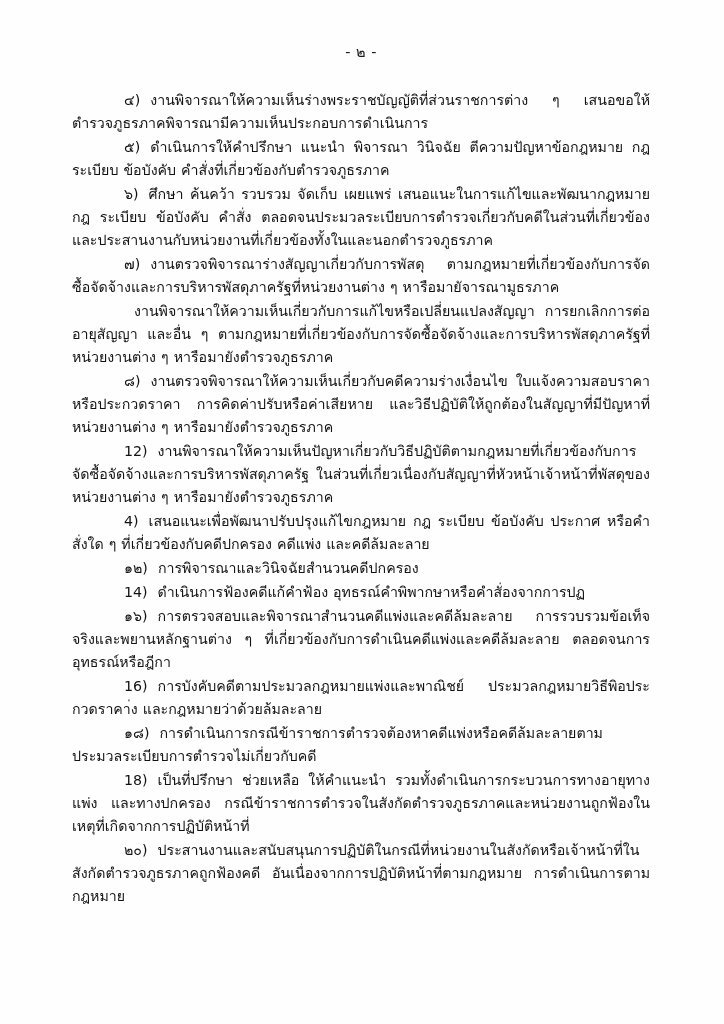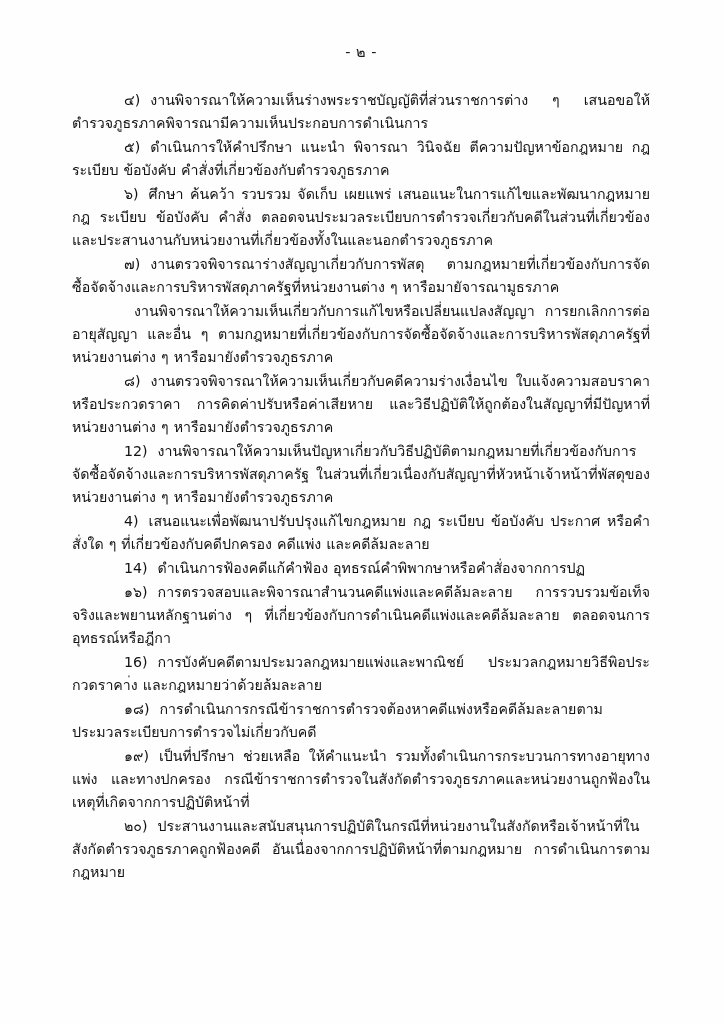--- a/index.html
+++ b/index.html
@@ -52,20 +52,21 @@
   <div class="page-number">- ๒ -</div>
   <div class="body-text">
     <p class="para"><span class="num">๔)</span><span>งานพิจารณาให้ความเห็นร่างพระราชบัญญัติที่ส่วนราชการต่าง ๆ เสนอขอให้ตำรวจภูธรภาคพิจารณามีความเห็นประกอบการดำเนินการ</span></p>
     <p class="para"><span class="num">๕)</span><span>ดำเนินการให้คำปรึกษา แนะนำ พิจารณา วินิจฉัย ตีความปัญหาข้อกฎหมาย กฎ ระเบียบ ข้อบังคับ คำสั่งที่เกี่ยวข้องกับตำรวจภูธรภาค</span></p>
     <p class="para"><span class="num">๖)</span><span>ศึกษา ค้นคว้า รวบรวม จัดเก็บ เผยแพร่ เสนอแนะในการแก้ไขและพัฒนากฎหมาย กฎ ระเบียบ ข้อบังคับ คำสั่ง ตลอดจนประมวลระเบียบการตำรวจเกี่ยวกับคดีในส่วนที่เกี่ยวข้องและประสานงานกับหน่วยงานที่เกี่ยวข้องทั้งในและนอกตำรวจภูธรภาค</span></p>
     <p class="para"><span class="num">๗)</span><span>งานตรวจพิจารณาร่างสัญญาเกี่ยวกับการพัสดุ ตามกฎหมายที่เกี่ยวข้องกับการจัดซื้อจัดจ้างและการบริหารพัสดุภาครัฐที่หน่วยงานต่าง ๆ หารือมายัจารณามูธรภาค</span></p>
     <p class="para"><span class="num"></span><span>งานพิจารณาให้ความเห็นเกี่ยวกับการแก้ไขหรือเปลี่ยนแปลงสัญญา การยกเลิกการต่ออายุสัญญา และอื่น ๆ ตามกฎหมายที่เกี่ยวข้องกับการจัดซื้อจัดจ้างและการบริหารพัสดุภาครัฐที่หน่วยงานต่าง ๆ หารือมายังตำรวจภูธรภาค</span></p>
     <p class="para"><span class="num">๘)</span><span>งานตรวจพิจารณาให้ความเห็นเกี่ยวกับคดีความร่างเงื่อนไข ใบแจ้งความสอบราคาหรือประกวดราคา การคิดค่าปรับหรือค่าเสียหาย และวิธีปฏิบัติให้ถูกต้องในสัญญาที่มีปัญหาที่หน่วยงานต่าง ๆ หารือมายังตำรวจภูธรภาค</span></p>
     <p class="para"><span class="num">12)</span><span>งานพิจารณาให้ความเห็นปัญหาเกี่ยวกับวิธีปฏิบัติตามกฎหมายที่เกี่ยวข้องกับการจัดซื้อจัดจ้างและการบริหารพัสดุภาครัฐ ในส่วนที่เกี่ยวเนื่องกับสัญญาที่หัวหน้าเจ้าหน้าที่พัสดุของหน่วยงานต่าง ๆ หารือมายังตำรวจภูธรภาค</span></p>
     <p class="para"><span class="num">4)</span><span>เสนอแนะเพื่อพัฒนาปรับปรุงแก้ไขกฎหมาย กฎ ระเบียบ ข้อบังคับ ประกาศ หรือคำสั่งใด ๆ ที่เกี่ยวข้องกับคดีปกครอง คดีแพ่ง และคดีล้มละลาย</span></p>
+    <p class="para"><span class="num">๑๒)</span><span>การพิจารณาและวินิจฉัยสำนวนคดีปกครอง</span></p>
     <p class="para"><span class="num">14)</span><span>ดำเนินการฟ้องคดีแก้คำฟ้อง อุทธรณ์คำพิพากษาหรือคำสั่องจากการปฏ</span></p>
     <p class="para"><span class="num">๑๖)</span><span>การตรวจสอบและพิจารณาสำนวนคดีแพ่งและคดีล้มละลาย การรวบรวมข้อเท็จจริงและพยานหลักฐานต่าง ๆ ที่เกี่ยวข้องกับการดำเนินคดีแพ่งและคดีล้มละลาย ตลอดจนการอุทธรณ์หรือฎีกา</span></p>
     <p class="para"><span class="num">16)</span><span>การบังคับคดีตามประมวลกฎหมายแพ่งและพาณิชย์ ประมวลกฎหมายวิธีพิอประกวดราคา่ง และกฎหมายว่าด้วยล้มละลาย</span></p>
     <p class="para"><span class="num">๑๘)</span><span>การดำเนินการกรณีข้าราชการตำรวจต้องหาคดีแพ่งหรือคดีล้มละลายตามประมวลระเบียบการตำรวจไม่เกี่ยวกับคดี</span></p>
-    <p class="para"><span class="num">๑๙)</span><span>เป็นที่ปรึกษา ช่วยเหลือ ให้คำแนะนำ รวมทั้งดำเนินการกระบวนการทางอายุทางแพ่ง และทางปกครอง กรณีข้าราชการตำรวจในสังกัดตำรวจภูธรภาคและหน่วยงานถูกฟ้องในเหตุที่เกิดจากการปฏิบัติหน้าที่</span></p>
+    <p class="para"><span class="num">18)</span><span>เป็นที่ปรึกษา ช่วยเหลือ ให้คำแนะนำ รวมทั้งดำเนินการกระบวนการทางอายุทางแพ่ง และทางปกครอง กรณีข้าราชการตำรวจในสังกัดตำรวจภูธรภาคและหน่วยงานถูกฟ้องในเหตุที่เกิดจากการปฏิบัติหน้าที่</span></p>
     <p class="para"><span class="num">๒๐)</span><span>ประสานงานและสนับสนุนการปฏิบัติในกรณีที่หน่วยงานในสังกัดหรือเจ้าหน้าที่ในสังกัดตำรวจภูธรภาคถูกฟ้องคดี อันเนื่องจากการปฏิบัติหน้าที่ตามกฎหมาย การดำเนินการตามกฎหมาย</span></p>
   </div>
 </div>
 
 </body></html>

